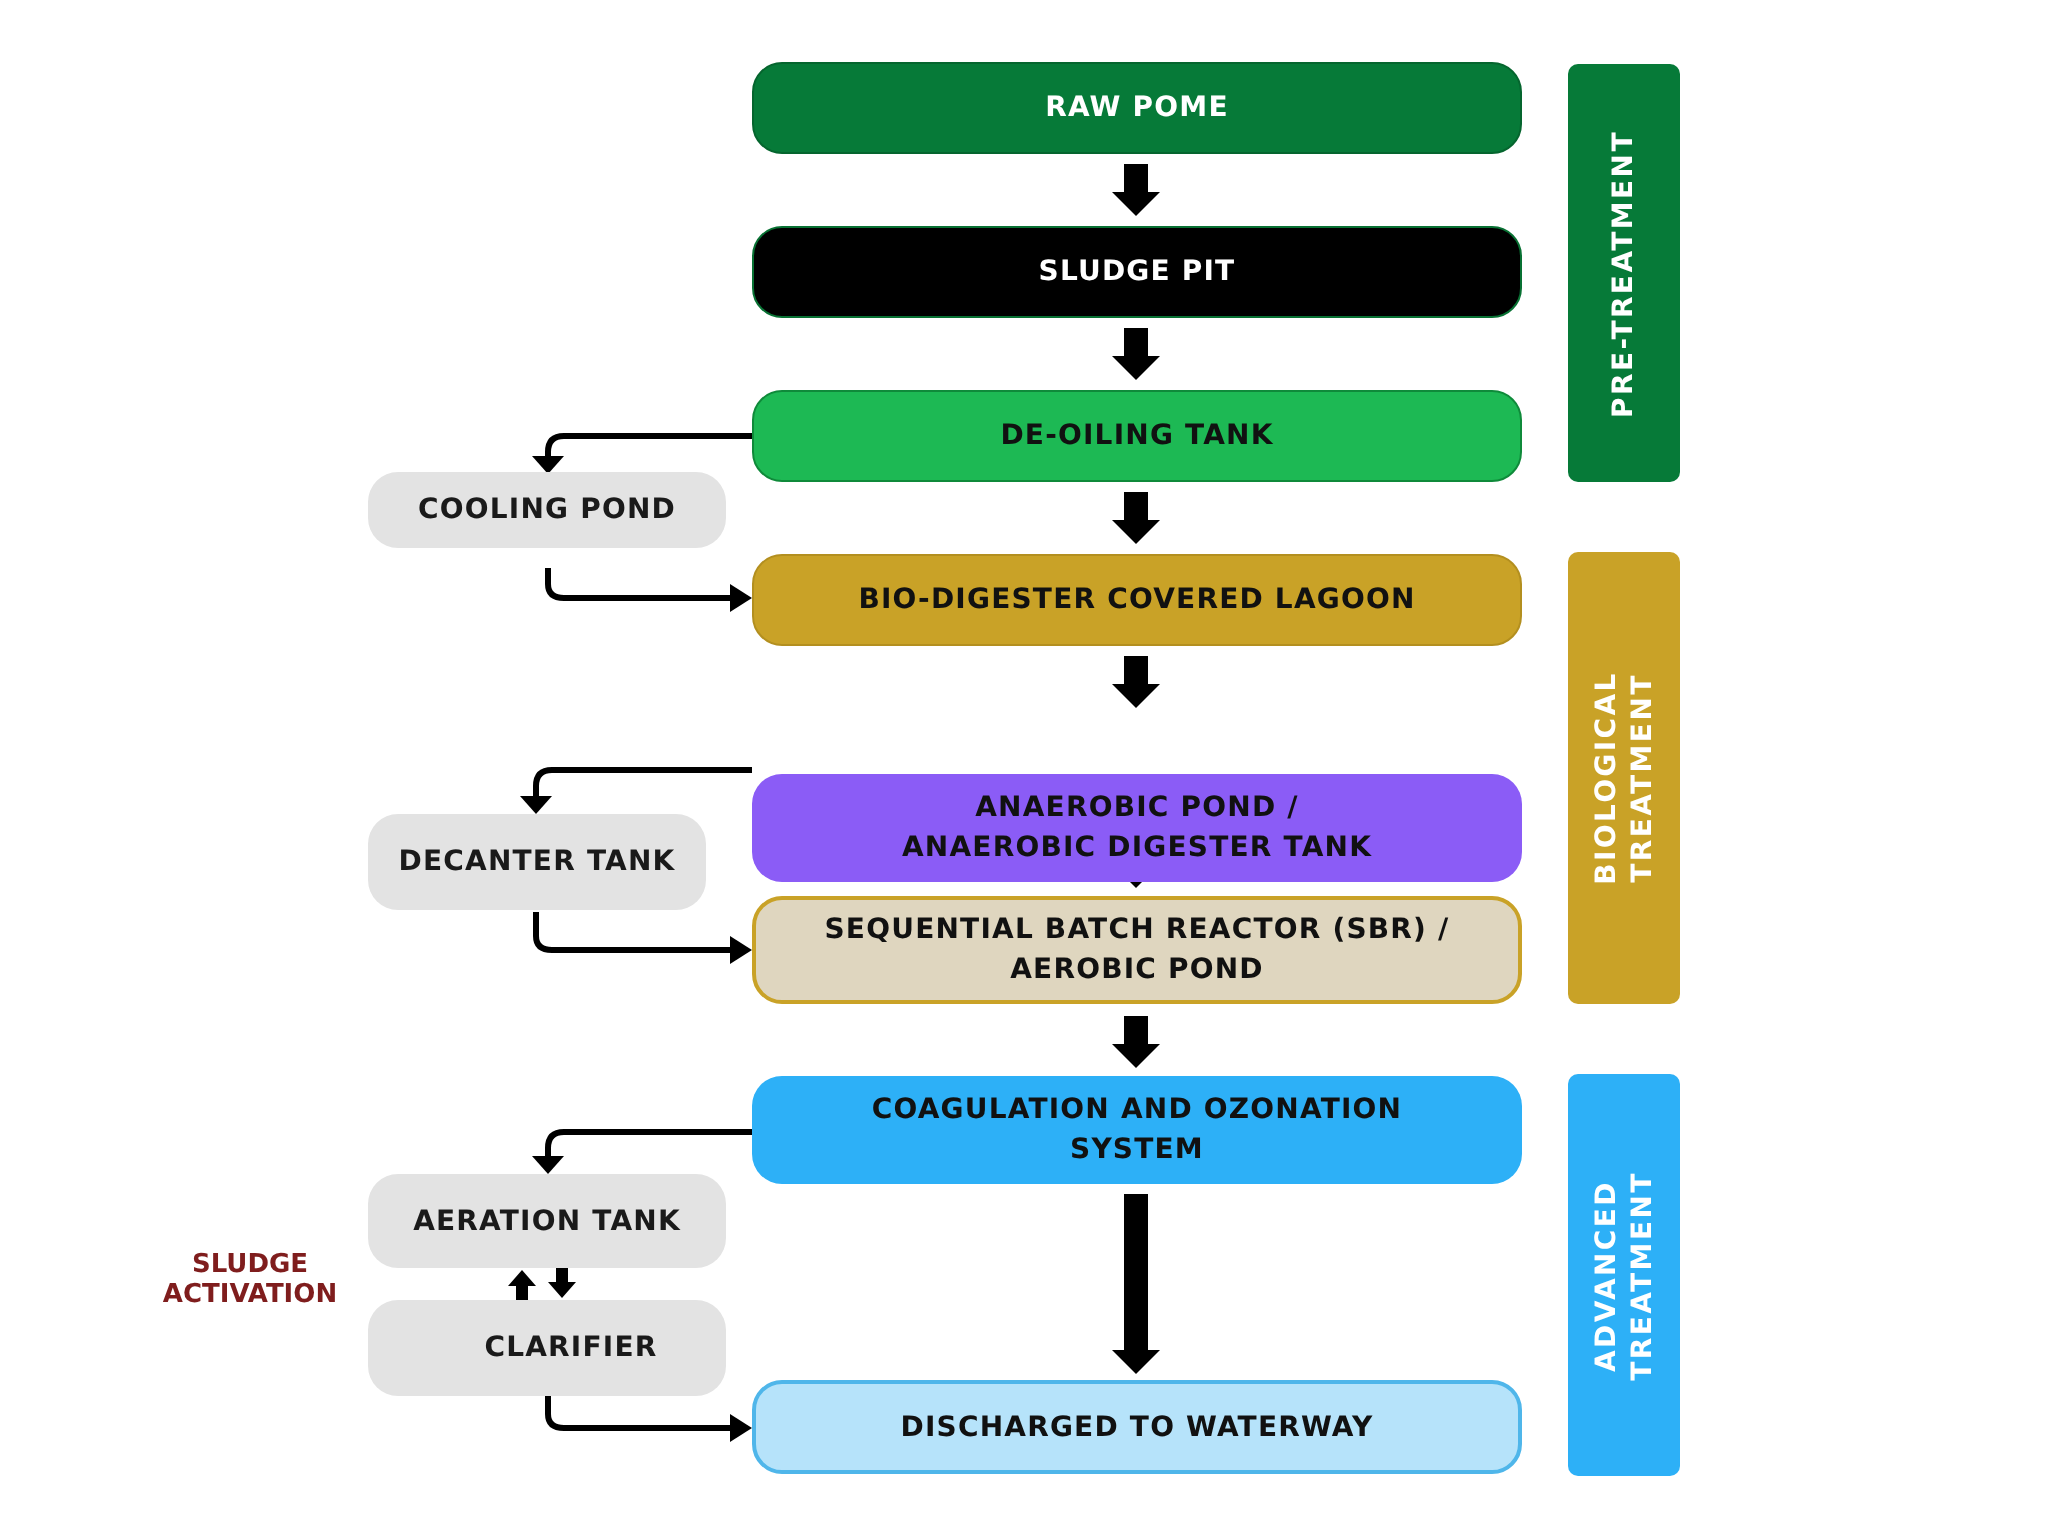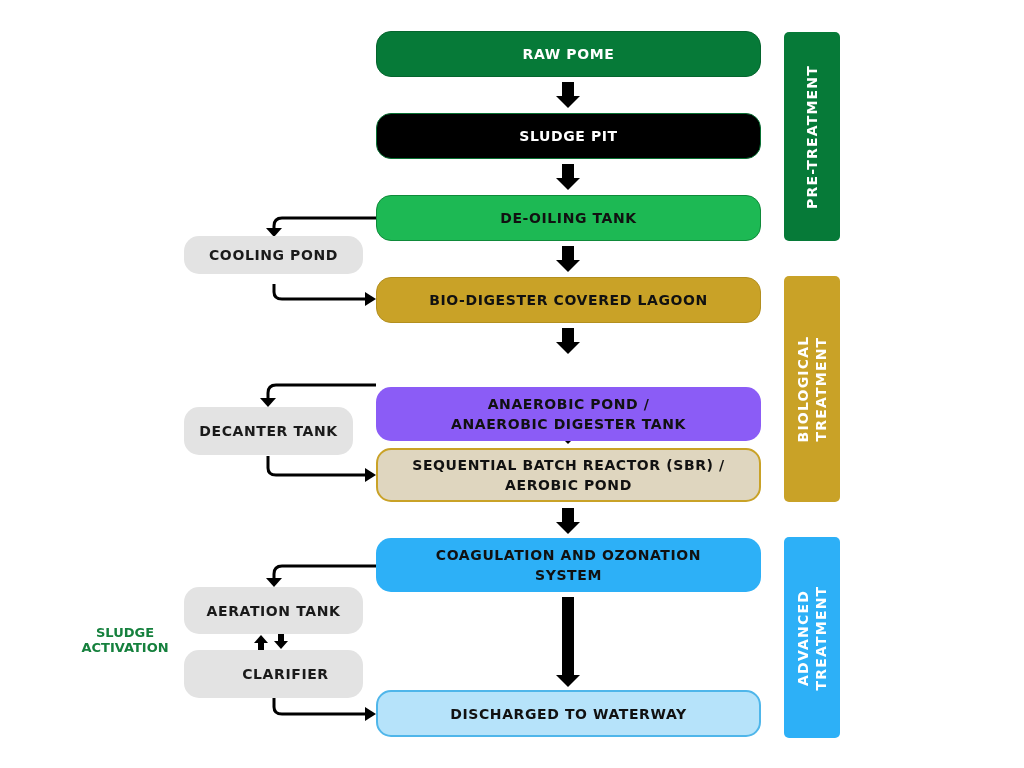--- a/index.html
+++ b/index.html
@@ -8,21 +8,21 @@
   .box { position:absolute; box-sizing:border-box; border-radius:15px;
          display:flex; align-items:center; justify-content:center; text-align:center;
          font-weight:bold; font-size:14px; letter-spacing:0.6px; line-height:20px; }
   .main { left:376px; width:385px; }
   .side { background:#e3e3e3; color:#1a1a1a; font-size:14px; }
   .phase { position:absolute; left:784px; width:56px; border-radius:5px;
            display:flex; align-items:center; justify-content:center; }
   .phase span { transform:rotate(-90deg); white-space:pre; color:#ffffff; font-weight:bold;
                 font-size:14px; letter-spacing:1.2px; line-height:18px; text-align:center; display:block; }
   svg.lines { position:absolute; left:0; top:0; }
-  .label { position:absolute; font-weight:bold; font-size:13px; text-align:center; line-height:15px; color:#15803d; }
+  .label { position:absolute; font-weight:bold; font-size:13px; text-align:center; line-height:15px; color:#7f1d1d; }
 </style>
 </head>
 <body>
 
 <svg class="lines" width="1024" height="768">
   <defs>
     <marker id="ah" markerWidth="4" markerHeight="4" refX="2" refY="2" orient="auto" markerUnits="strokeWidth">
       <path d="M0,0 L4,2 L0,4 z" fill="#000"></path>
     </marker>
   </defs>

